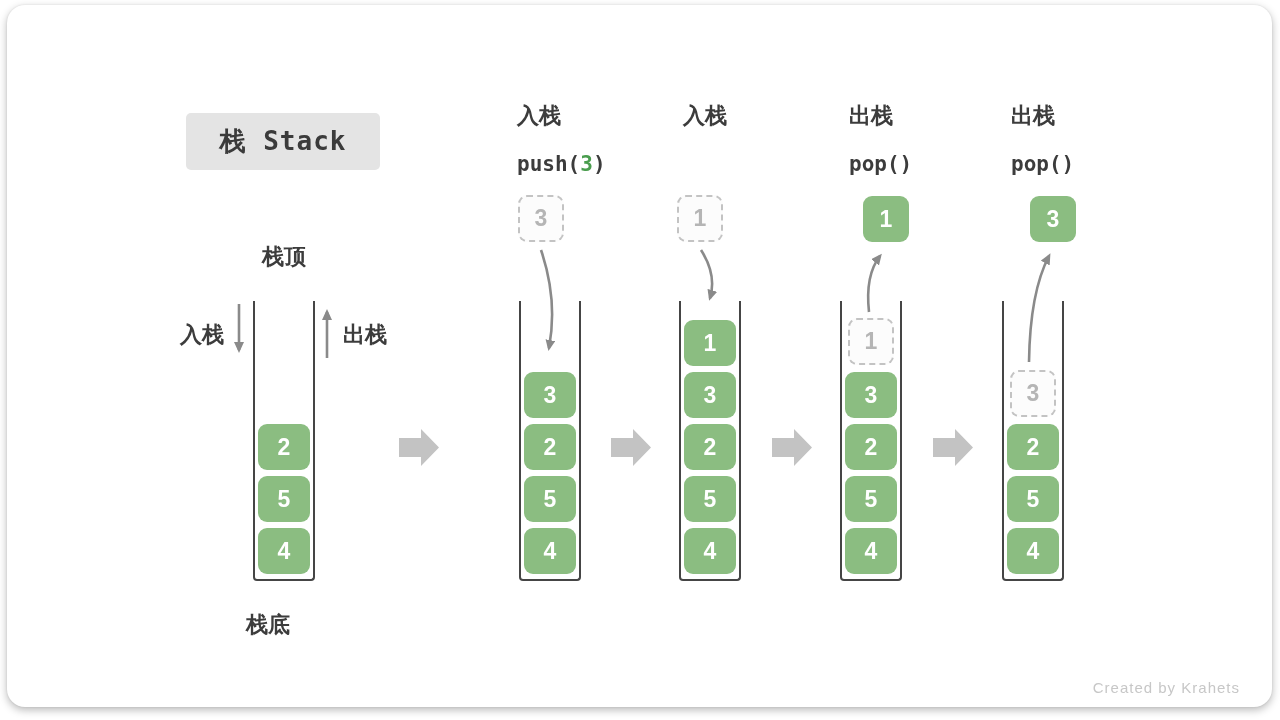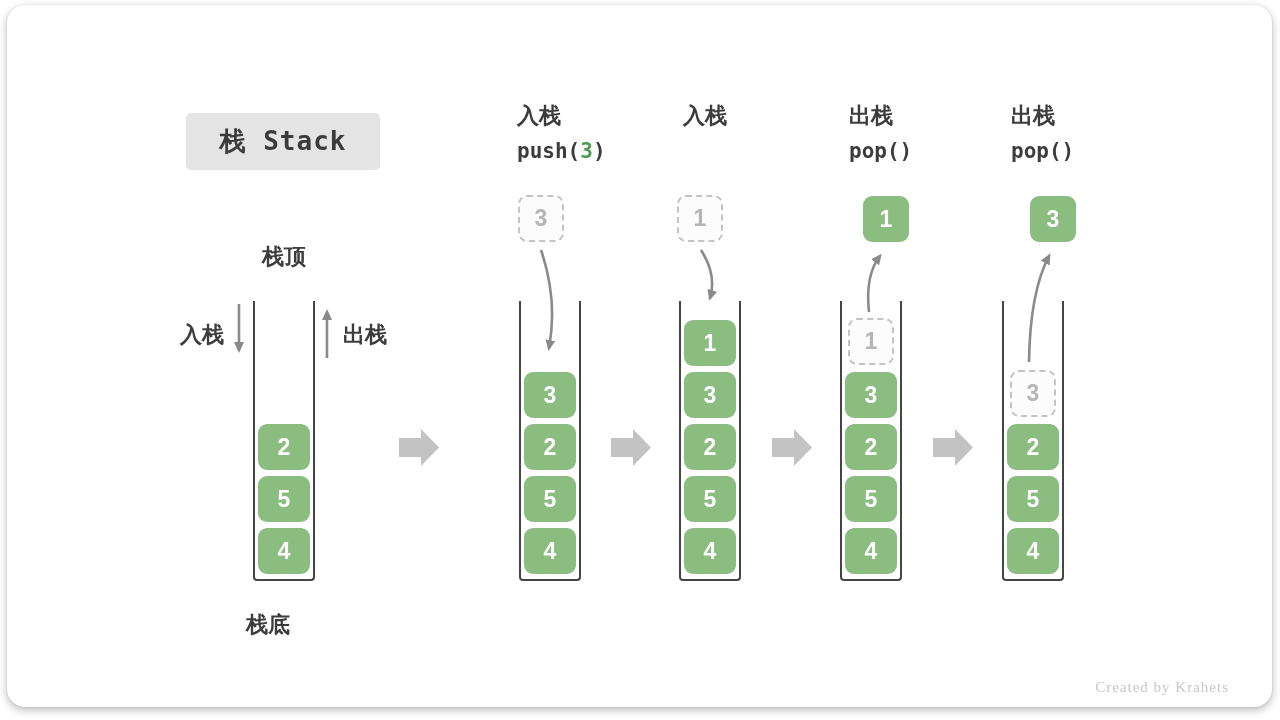--- a/index.html
+++ b/index.html
@@ -23,21 +23,21 @@
     background: #e4e4e4; border-radius: 5px;
     display: flex; align-items: center; justify-content: center;
   }
   .title-badge span {
     font-family: "DejaVu Sans Mono", monospace;
     font-size: 26px; font-weight: 700; color: #3b3b3b; letter-spacing: 1px;
   }
   .op-label { position: absolute; top: 103px; width: 160px; }
   .op-cn { font-size: 22px; font-weight: 700; color: #3c3c3c; line-height: 26px; }
   .op-code {
-    margin-top: 10px;
+    margin-top: 23px;
     font-family: "DejaVu Sans Mono", monospace;
     font-size: 21px; font-weight: 700; color: #3c3c3c; line-height: 24px;
   }
   .op-code .arg { color: #4a9d4e; font-weight: 700; }
   .stack-container {
     position: absolute; top: 301px;
     width: 62px; height: 280px;
     box-sizing: border-box;
     border: 2px solid #454545; border-top: none;
     border-radius: 0 0 4px 4px;
@@ -58,22 +58,22 @@
     background: #fcfcfc; color: #b5b5b5;
   }
   .zone-label {
     position: absolute; width: 120px; text-align: center;
     font-size: 22px; font-weight: 700; color: #3c3c3c;
   }
   .side-label {
     position: absolute; font-size: 22px; font-weight: 700; color: #3c3c3c;
   }
   .watermark {
-    position: absolute; right: 51px; bottom: 24px;
-    font-family: Liberation Serif, serif;
+    position: absolute; right: 40px; bottom: 24px;
+    font-family: Liberation Sans, sans-serif;
     font-size: 15px; color: #c7c7c7; letter-spacing: 1px;
   }
   svg.arrows { position: absolute; left: 0; top: 0; pointer-events: none; }
 </style>
 </head>
 <body>
 
 <div class="card"></div>
 
 <div class="stage">

